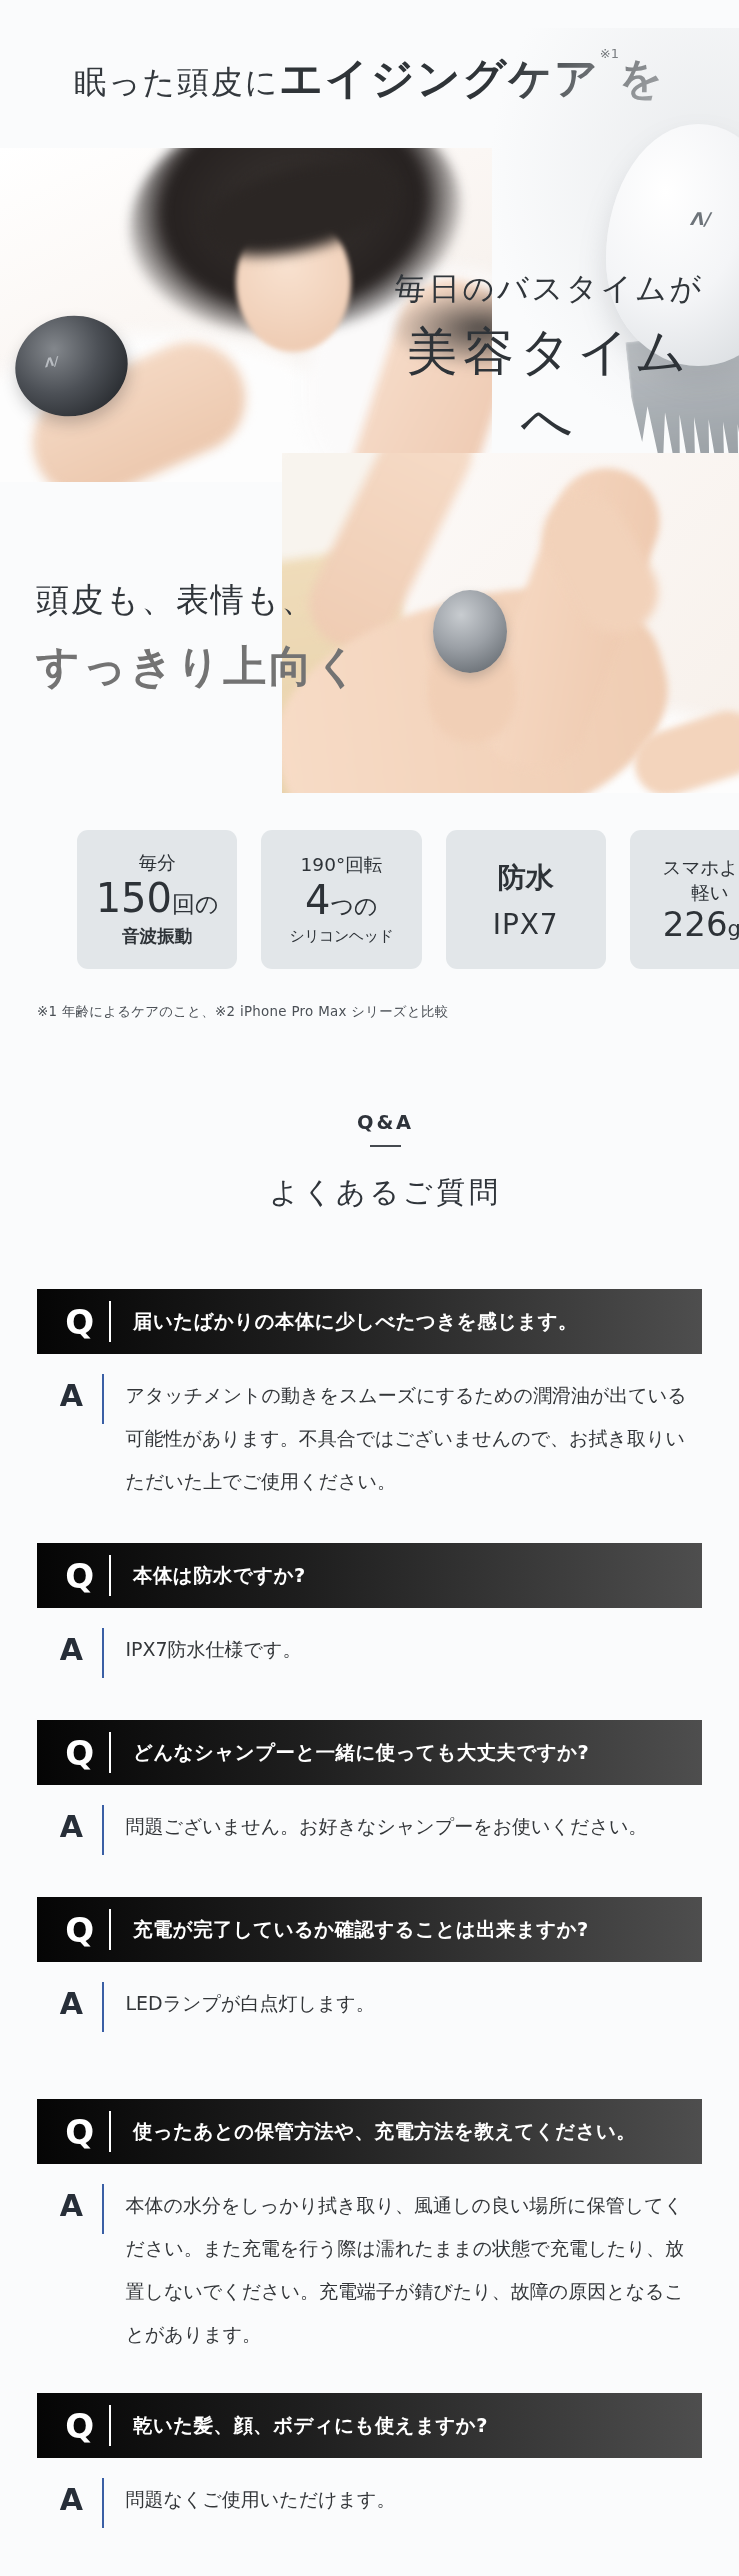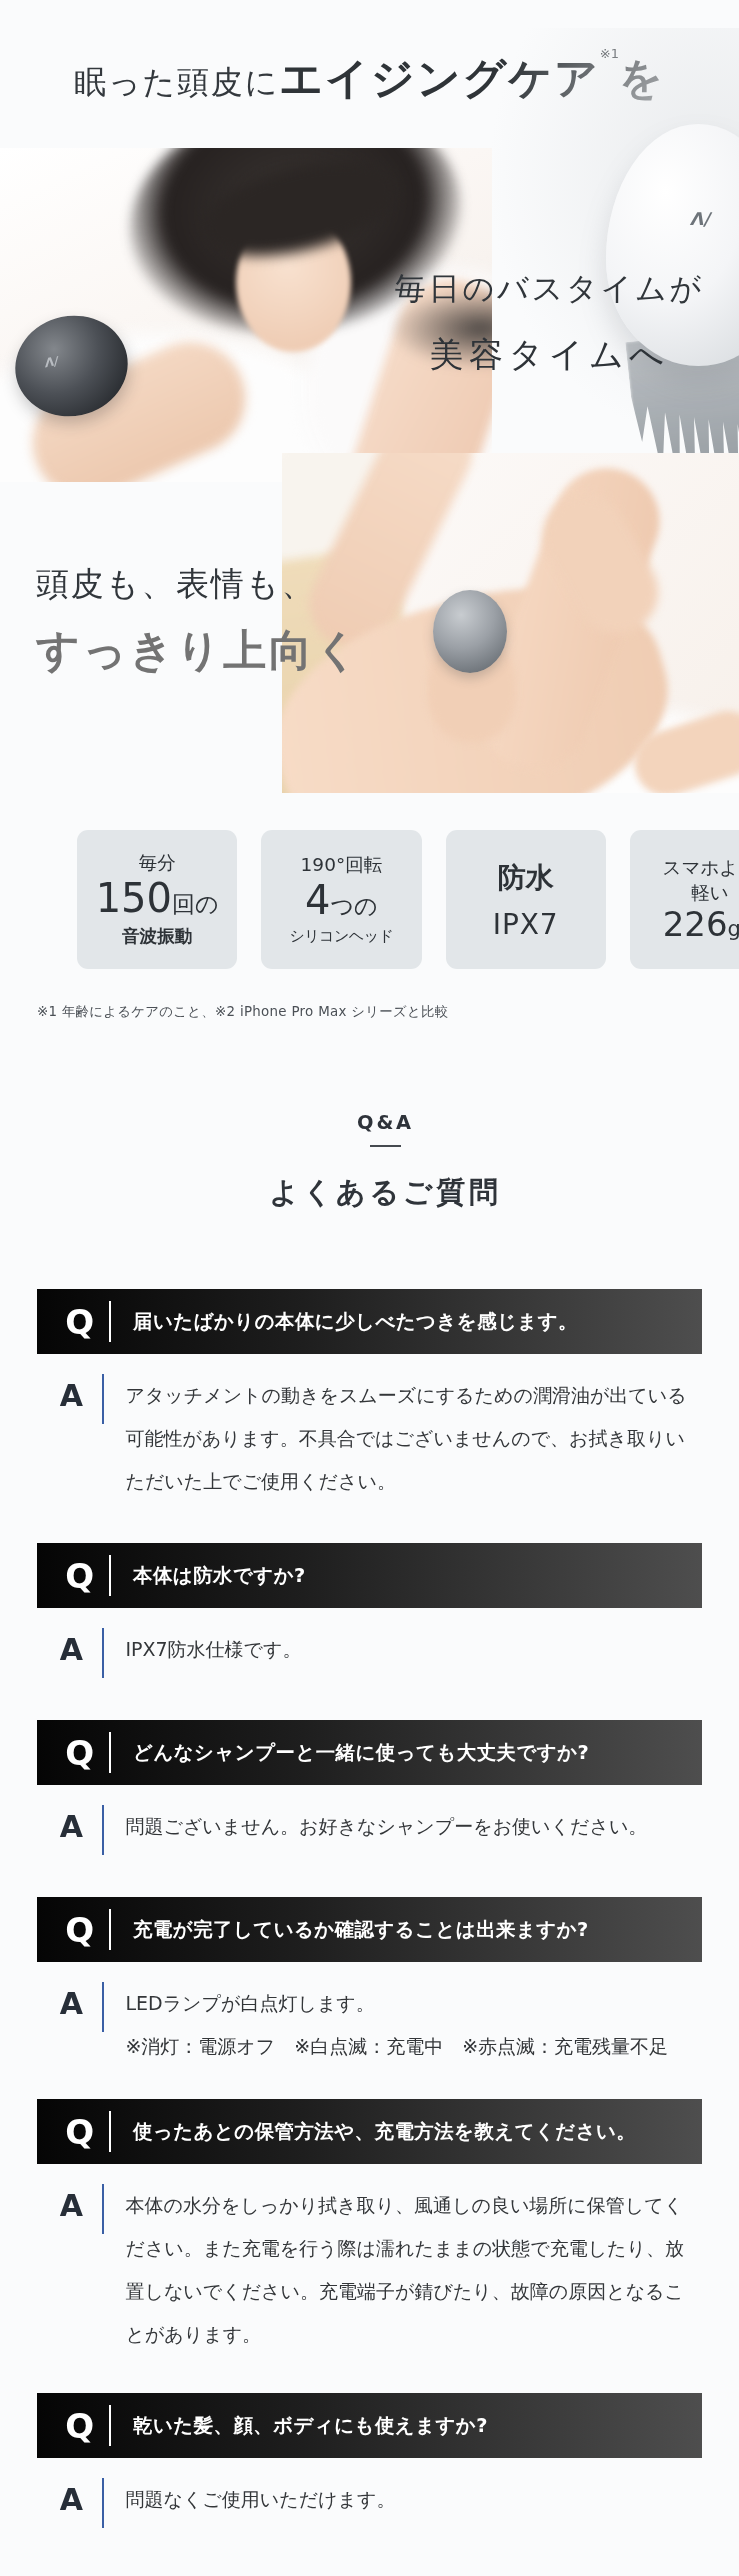--- a/index.html
+++ b/index.html
@@ -48,21 +48,21 @@
                   filter:blur(1.8px); opacity:.85; transform:rotate(-6deg); }
   .egg-body { position:absolute; left:16.6px; top:5.5px; width:185px; height:242px;
               border-radius:50% 50% 50% 50% / 56% 56% 44% 44%;
               background:radial-gradient(ellipse at 32% 28%, #ffffff 0%, #f4f5f7 45%, #dee1e4 78%, #ced2d6 100%);
               box-shadow:0 16.6px 28px rgba(120,125,130,.22); }
   .egg-mark { position:absolute; left:85px; top:85px; color:#6e747a; font-size:17.6px; font-weight:700; transform:skewX(-12deg); }
 
   
   .hero-caption { position:absolute; right:30px; top:268px; width:319px; text-align:center; }
   .hc1 { font-size:31px; letter-spacing:2.8px; color:#31363b; }
-  .hc2 { font-size:34px; letter-spacing:5.5px; margin-top:22px; color:#2e3338; }
+  .hc2 { font-size:51px; letter-spacing:5.5px; margin-top:8px; color:#2e3338; }
 
   
   .photo2 { position:absolute; left:282px; top:453px; width:457px; height:340px; overflow:hidden;
             background:linear-gradient(135deg,#fdfbfa 0%,#f7f0ea 100%); }
   .p2-bed { position:absolute; left:-18.5px; top:249px; width:517px; height:148px; border-radius:45%;
             background:#fdfdfd; filter:blur(8.3px); }
   .p2-bra { position:absolute; left:-18.5px; top:-28px; width:139px; height:166px; border-radius:40%;
             background:#f8f4ee; transform:rotate(10deg); filter:blur(4.6px); }
   .p2-shorts { position:absolute; left:-28px; top:102px; width:157px; height:259px; border-radius:37px;
                background:linear-gradient(#efdcba,#e7d0a8); transform:rotate(-8deg); filter:blur(4.6px); }
@@ -77,21 +77,21 @@
   .p2-foot { position:absolute; left:351px; top:268px; width:129px; height:65px; border-radius:37px;
              background:#f3d4bc; transform:rotate(-18deg); filter:blur(3.7px); }
   .p2-hand { position:absolute; left:146px; top:183px; width:88px; height:106px; border-radius:45%;
              background:#f1cfb6; filter:blur(3.7px); }
   .p2-device { position:absolute; left:151px; top:137px; width:74px; height:83px; border-radius:50%;
                background:radial-gradient(circle at 38% 30%, #c8ccd0 0%, #9ba0a6 45%, #6a7076 85%);
                box-shadow:0 5.5px 11px rgba(70,75,80,.25); }
 
   
   .lift-caption { position:absolute; left:36px; top:562px; }
-  .lc1 { font-size:33px; letter-spacing:1.8px; color:#31363b; }
+  .lc1 { font-size:33px; letter-spacing:1.8px; color:#31363b;margin-top:16px; }
   .lc2 { font-size:43px; font-weight:600; letter-spacing:2.8px; margin-top:15px; color:#737373; }
 
   
   .features { position:absolute; left:37px; top:830px; width:713px; display:flex; gap:24px;margin-left:40px; }
   .fbox { flex:1; height:139px; background:#e2e6e9; border-radius:11px; display:flex; flex-direction:column;
           justify-content:center; align-items:center; text-align:center; color:#2d3237; }
   .f-top { font-size:18.5px; line-height:1.35; }
   .f-big { font-size:40px; font-weight:500; line-height:1.1; }
   .f-small { font-size:23px; }
   .f-bottom { font-size:17.6px; margin-top:4.6px;font-weight:bold; }
@@ -101,21 +101,21 @@
   .f-big226 { font-size:34px; font-weight:500; line-height:1.1; }
   .f-gunit { font-size:21px; }
   .f-sup { font-size:11px; vertical-align:18.5px; }
 
   .footnote { position:absolute; left:37px; top:1003px; font-size:13.4px; color:#4b5056; letter-spacing:0.3px; }
 
   
   .qa-head { position:absolute; left:0; top:1111px; width:100%; text-align:center;padding-left:32px; }
   .qa-label { font-size:19.4px; font-weight:700; letter-spacing:2.8px; color:#2e333a; }
   .qa-rule { width:31px; height:1.8px; background:#454a50; margin:11px auto 0; }
-  .qa-heading { font-size:29px; font-weight:700; letter-spacing:3.7px; margin-top:26px; color:#2f343a; }
+  .qa-heading { font-size:29px; font-weight:400; letter-spacing:3.7px; margin-top:26px; color:#2f343a; }
 
   
   .qa-item { position:absolute; left:37px; width:665px; }
   .q-bar { height:65px; display:flex; align-items:center; padding-left:16.6px;
            background:linear-gradient(90deg,#050505 0%,#1e1e1e 40%,#4e4e4e 100%); }
   .q-mark { width:52px; text-align:center; color:#ffffff; font-size:34px; font-weight:700; line-height:1; }
   .q-sep { width:1.8px; height:41px; background:#ffffff; margin-left:3.7px; }
   .q-text { margin-left:22px; color:#ffffff; font-size:19.4px; font-weight:700; letter-spacing:0.5px; }
   .a-row { display:flex; align-items:flex-start; margin-top:20.3px; padding-left:15px; }
   .a-mark { width:39px; text-align:center; font-size:30px; font-weight:700; color:#272e38; line-height:43px; }
@@ -253,21 +253,20 @@
     <div class="q-bar">
       <span class="q-mark">Q</span>
       <span class="q-sep"></span>
       <span class="q-text">充電が完了しているか確認することは出来ますか?</span>
     </div>
     <div class="a-row">
       <span class="a-mark">A</span>
       <span class="a-sep"></span>
       <div class="a-text">
         <div>LEDランプが白点灯します。</div>
-        <div>※消灯：電源オフ　※白点滅：充電中　※赤点滅：充電残量不足</div>
       </div>
     </div>
   </div>
 
   <div class="qa-item" style="top:2099px">
     <div class="q-bar">
       <span class="q-mark">Q</span>
       <span class="q-sep"></span>
       <span class="q-text">使ったあとの保管方法や、充電方法を教えてください。</span>
     </div>

